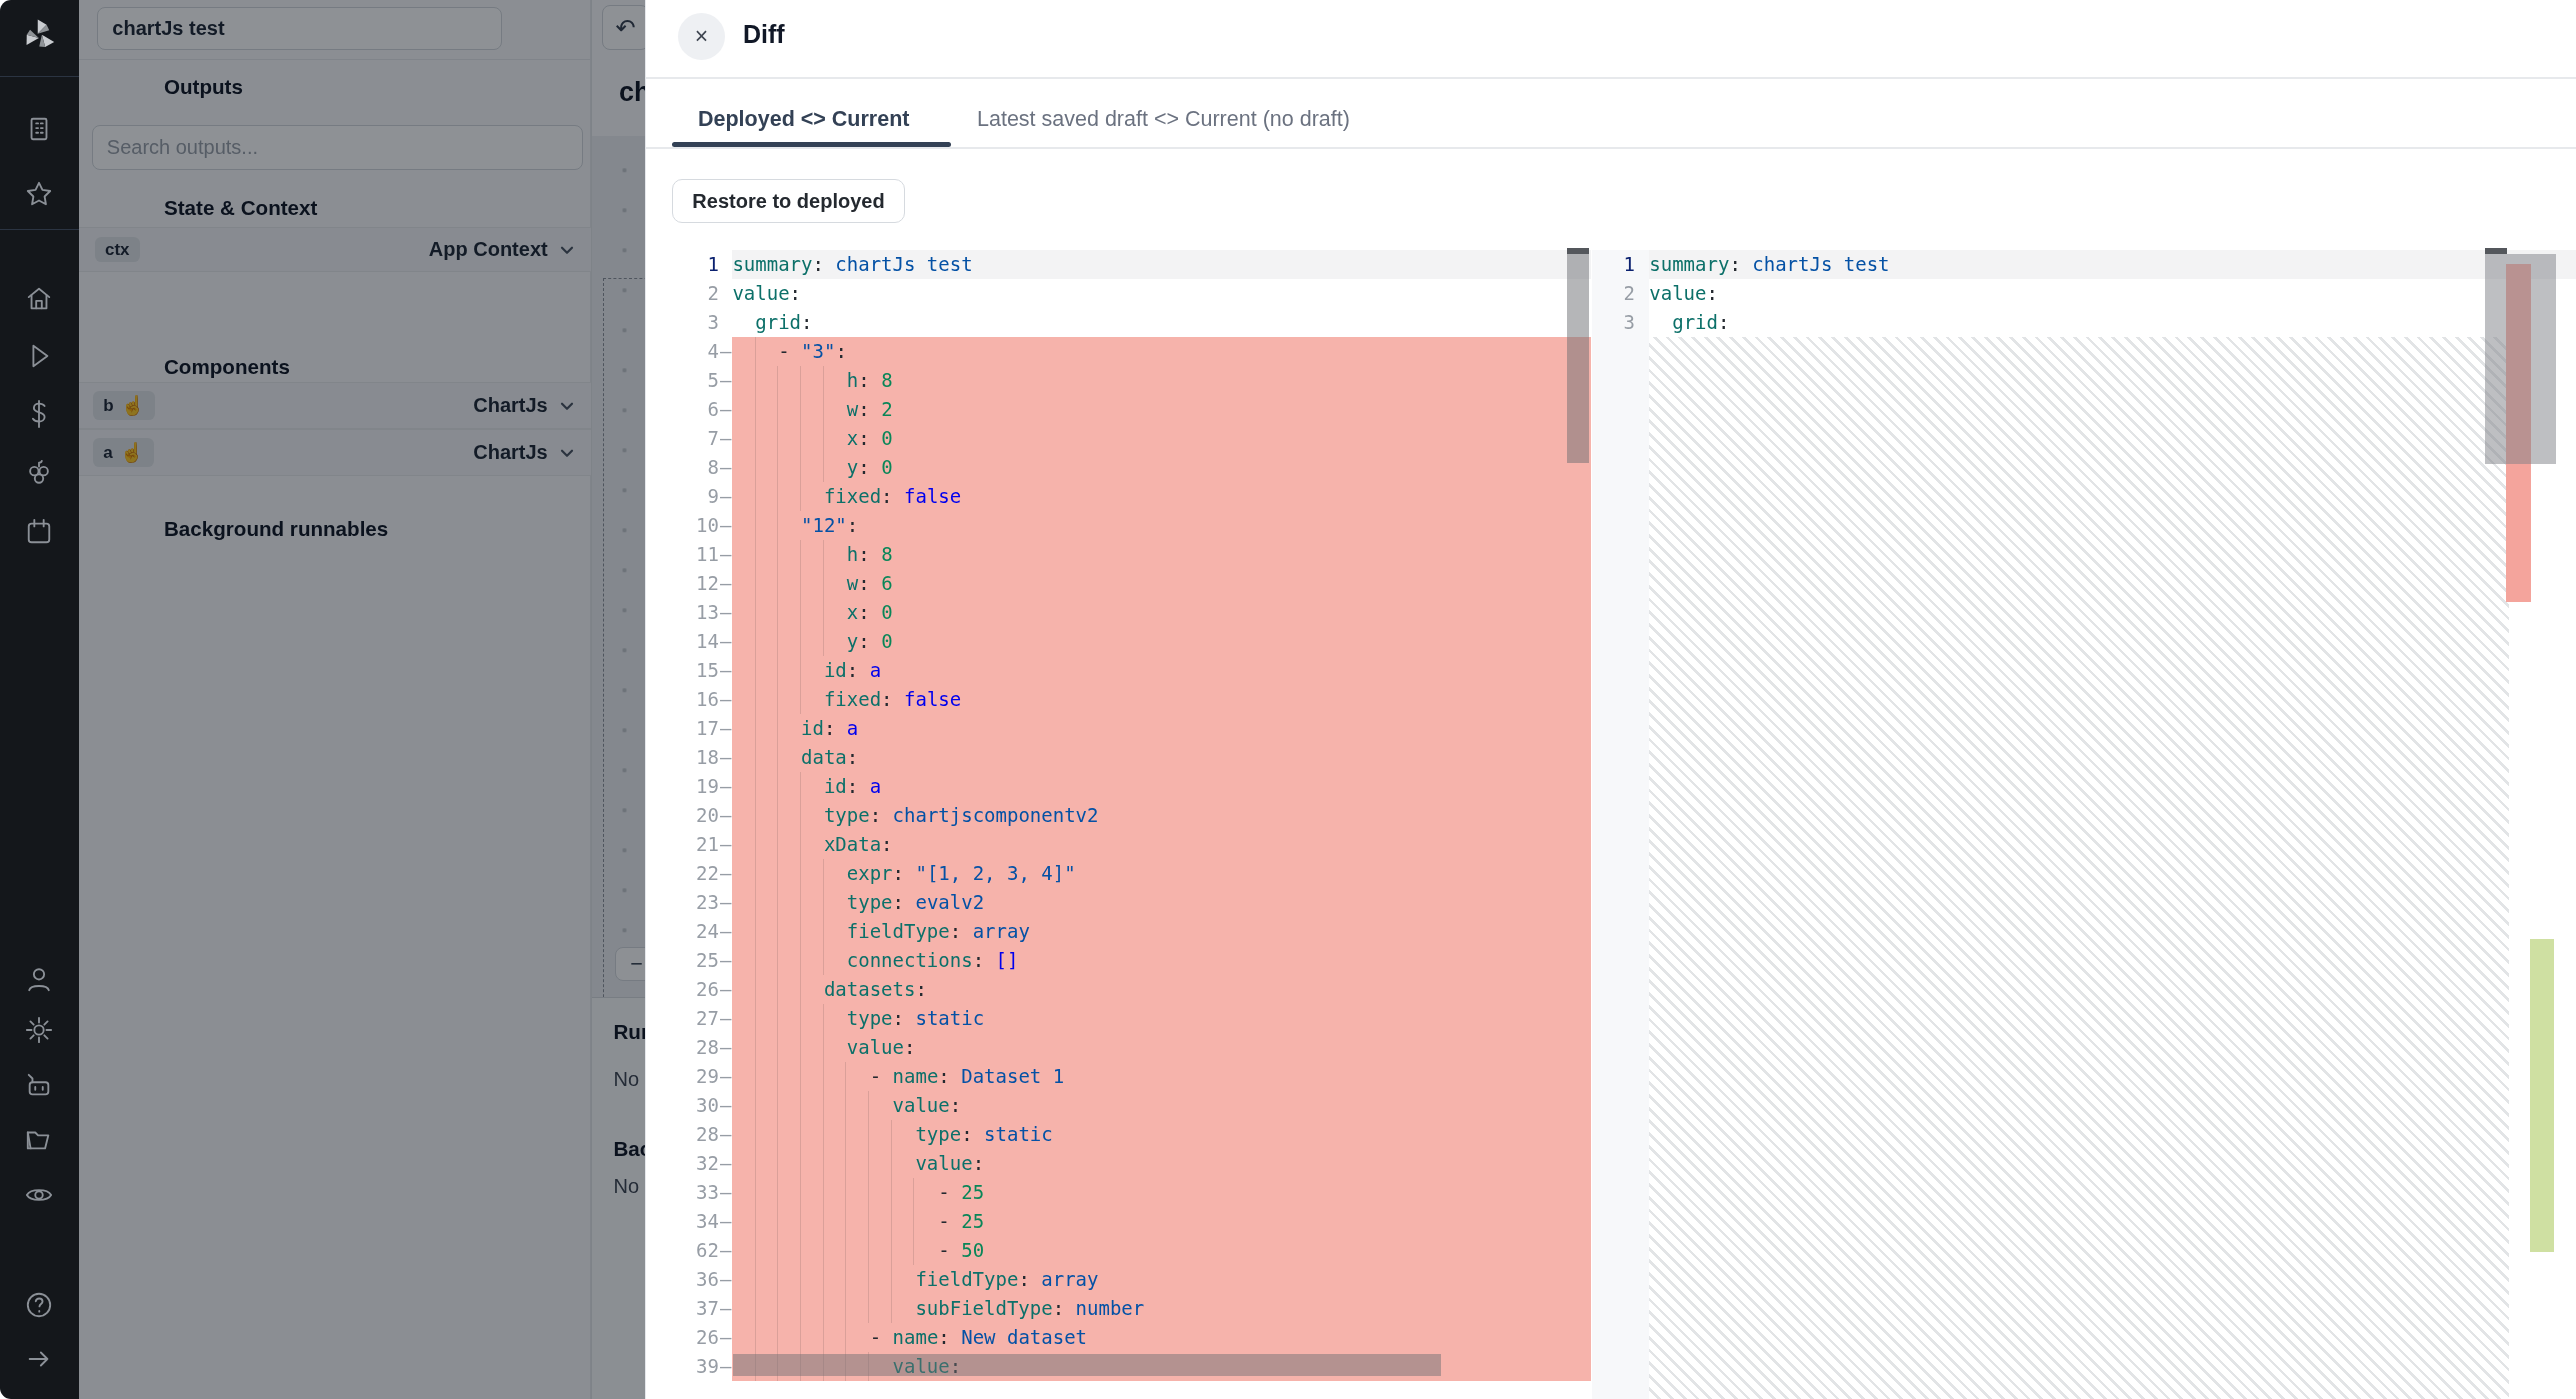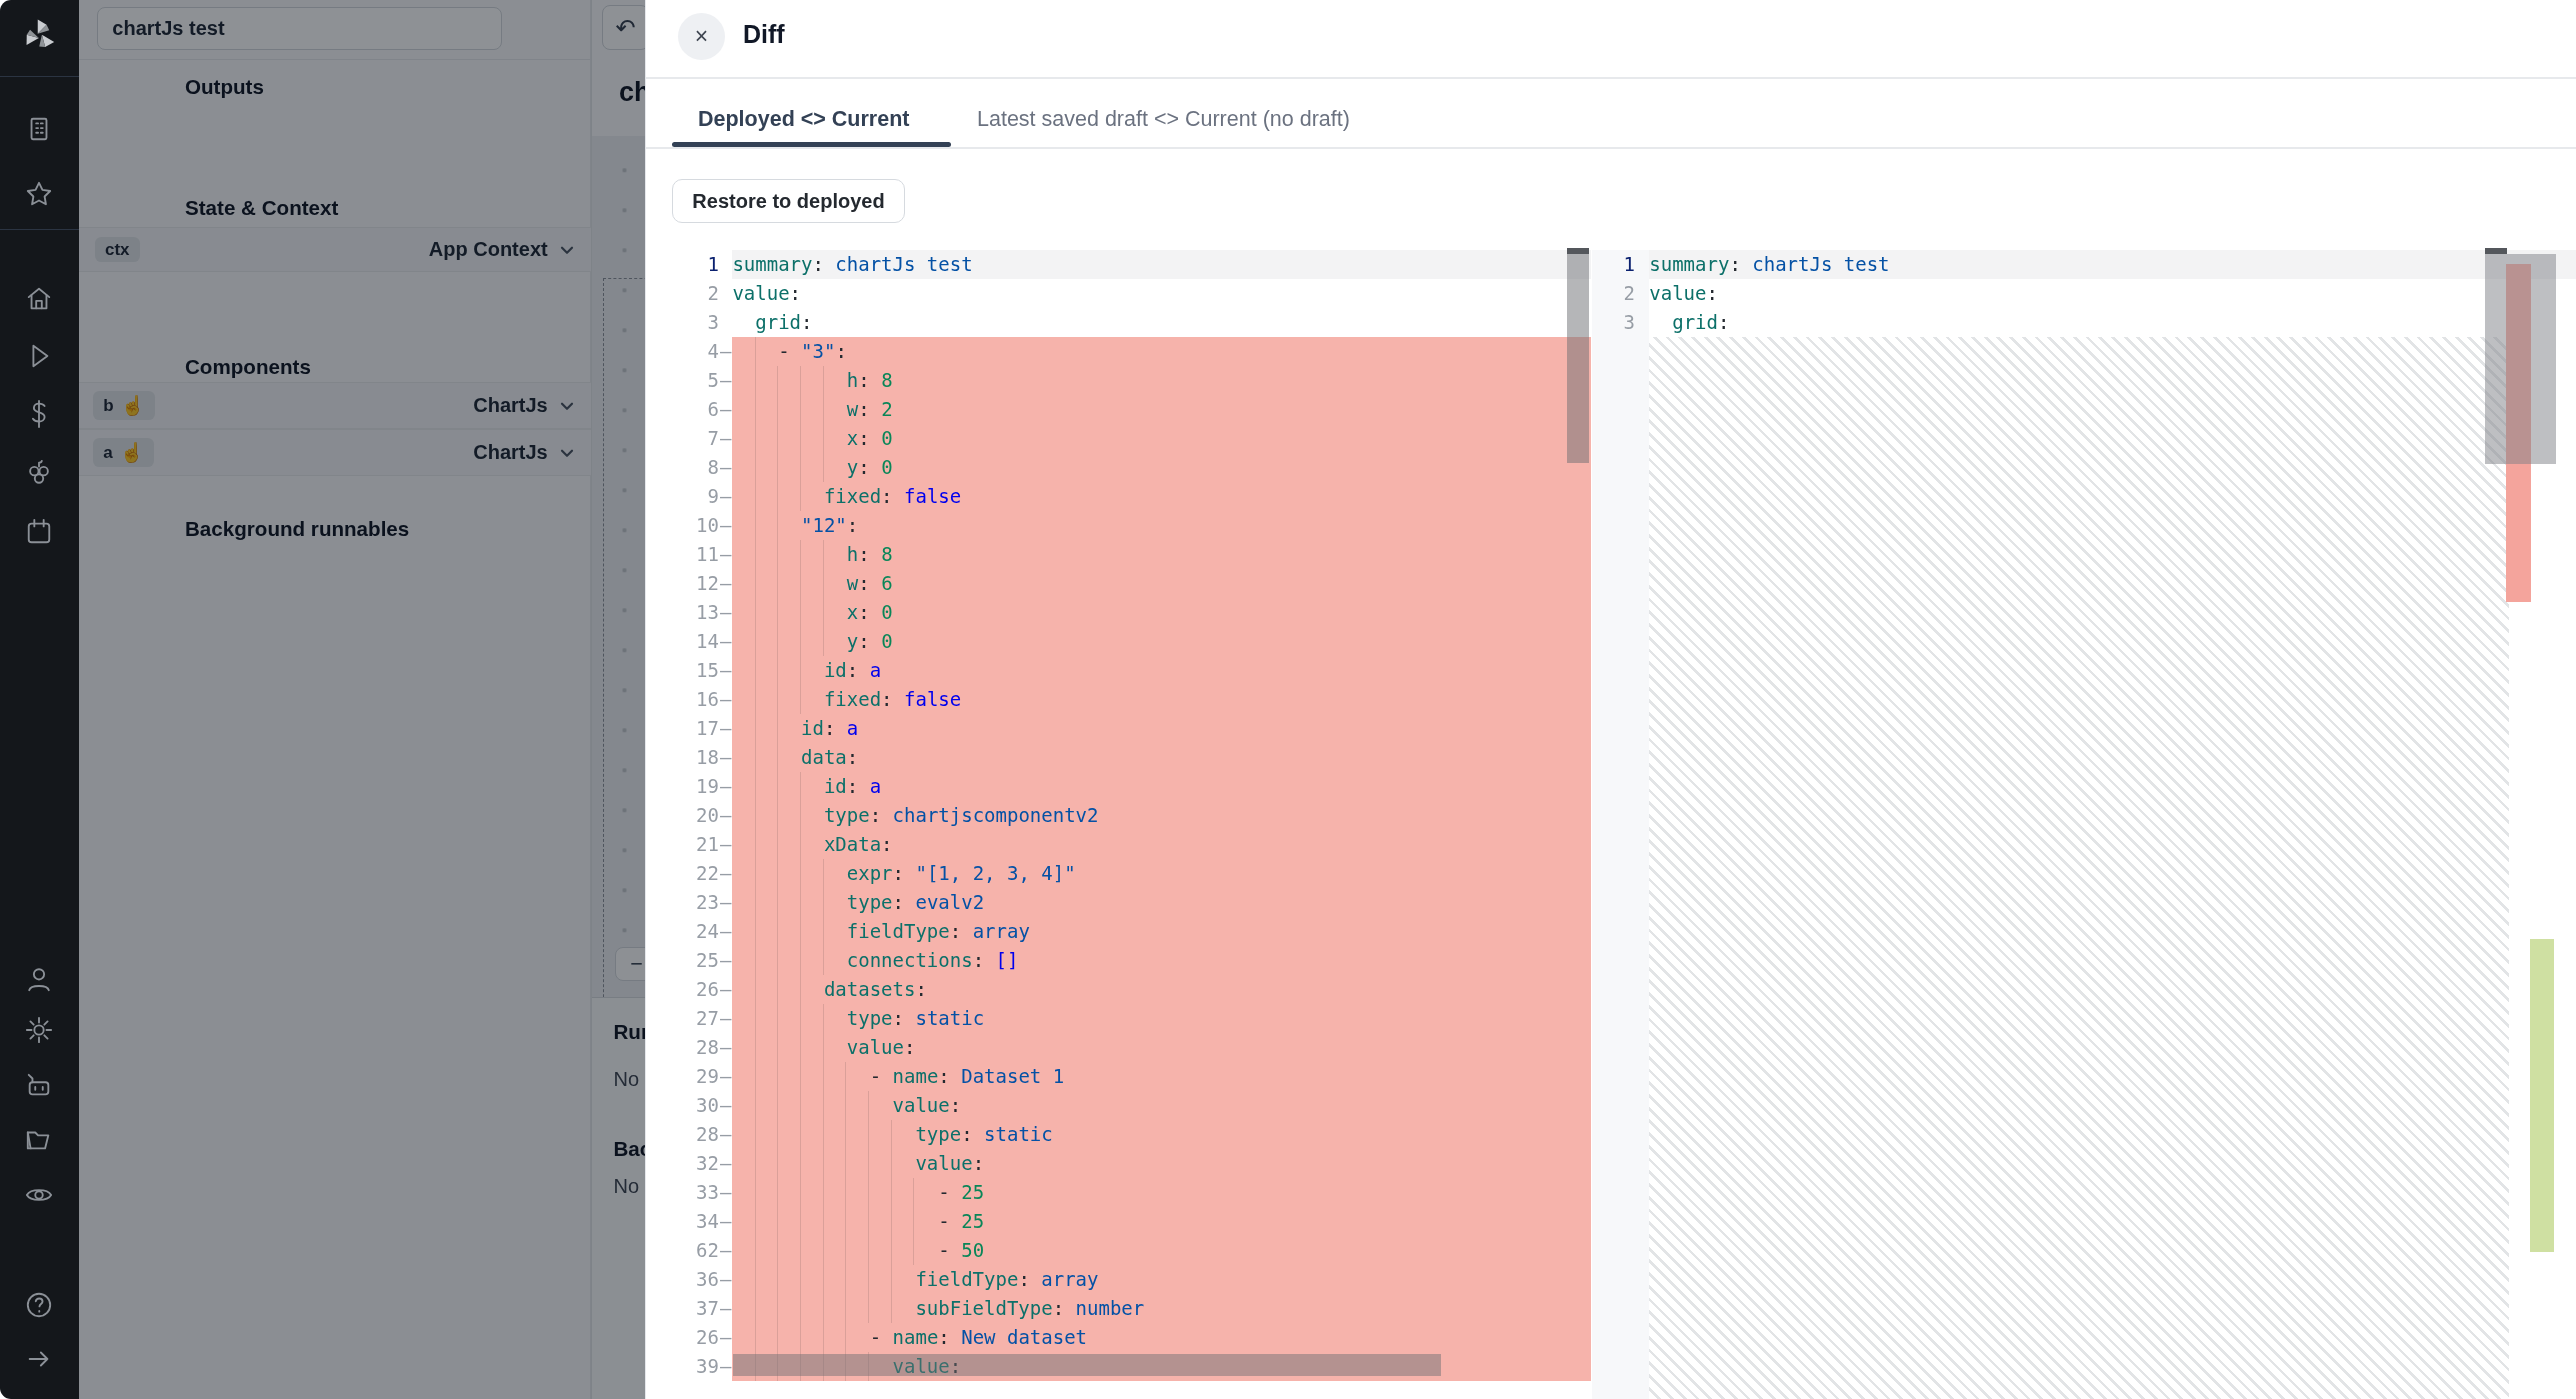--- a/index.html
+++ b/index.html
@@ -12,21 +12,21 @@
   .rail-ic svg{stroke:#8b9097;fill:none;stroke-width:2;stroke-linecap:round;stroke-linejoin:round;}
   #logo{position:absolute;left:20px;top:16px;width:39px;height:39px;}
   
   #panel{position:absolute;left:79px;top:0;width:512px;height:1399px;background:#f9fafb;border-right:0.9px solid #e5e7eb;box-sizing:border-box;}
   #panel-top-div{position:absolute;left:79px;top:59px;width:512px;height:0.9px;background:#e5e7eb;}
   .inp{position:absolute;background:#fff;border:1.8px solid #d3d7dc;border-radius:8px;box-sizing:border-box;
        font-family:"Liberation Sans",sans-serif;font-size:20px;color:#1f2937;padding:0 14.3px;outline:none;}
   #title-input{left:97px;top:7.2px;width:405px;height:43px;font-weight:600;}
   #search-input{left:91px;top:125px;width:491px;height:45px;font-weight:400;}
   #search-input::placeholder{color:#9aa1aa;}
-  .sec-label{position:absolute;left:106px;font-size:20.6px;font-weight:700;color:#111827;}
+  .sec-label{position:absolute;left:85px;font-size:20.6px;font-weight:700;color:#111827;}
   .prow{position:absolute;left:79px;width:512px;background:#f4f5f7;border-top:0.9px solid #e7e9ec;border-bottom:0.9px solid #e7e9ec;
         display:flex;align-items:center;padding:0 14.3px;box-sizing:border-box;cursor:pointer;}
   .badge{background:#e0e3e8;border-radius:6.3px;padding:2.7px 10px;font-size:17px;font-weight:700;color:#1f2937;display:flex;align-items:center;gap:8px;}
   .badge .hand{font-size:19px;font-weight:400;color:#2d3340;}
   .prow .rlab{margin-left:auto;font-size:20px;font-weight:600;color:#1f2937;}
   .prow svg.chev{margin-left:9px;stroke:#4b5563;fill:none;stroke-width:2.4;stroke-linecap:round;stroke-linejoin:round;}
   
   #canvas-strip{position:absolute;left:591px;top:0;width:54px;height:1399px;background:#fbfcfd;border-left:0.9px solid #e2e5e8;box-sizing:border-box;overflow:hidden;}
   #canvas-title{position:absolute;left:27px;top:77px;font-size:27px;font-weight:700;color:#111827;white-space:nowrap;}
   #undo-btn{position:absolute;left:602px;top:5.4px;width:47px;height:45px;background:#fff;border:1.8px solid #d3d7dc;border-radius:8px;
@@ -194,20 +194,21 @@
           <svg width="28" height="28" viewBox="0 0 30 30">
             <path d="M5 15h19M17 8l7 7-7 7"></path>
           </svg>
         </div>
       </div>
   </aside>
 
   <div id="panel">
     <input id="title-input" class="inp" style="position: absolute; left: 18px; top: 7.2px;" value="chartJs test">
     <div class="sec-label" style="top:75px">Outputs</div>
+    <input id="search-input" class="inp" style="position: absolute; left: 12.5px; top: 125px;" placeholder="Search outputs...">
     <div class="sec-label" style="top:196px">State &amp; Context</div>
     <div class="sec-label" style="top:355px">Components</div>
     <div class="sec-label" style="top:517px">Background runnables</div>
   </div>
   <div id="panel-top-div"></div>
 
   <div class="prow" style="top:227px;height:45px;padding-left:16px;">
     <span class="badge">
         <span>ctx</span>
       </span>

